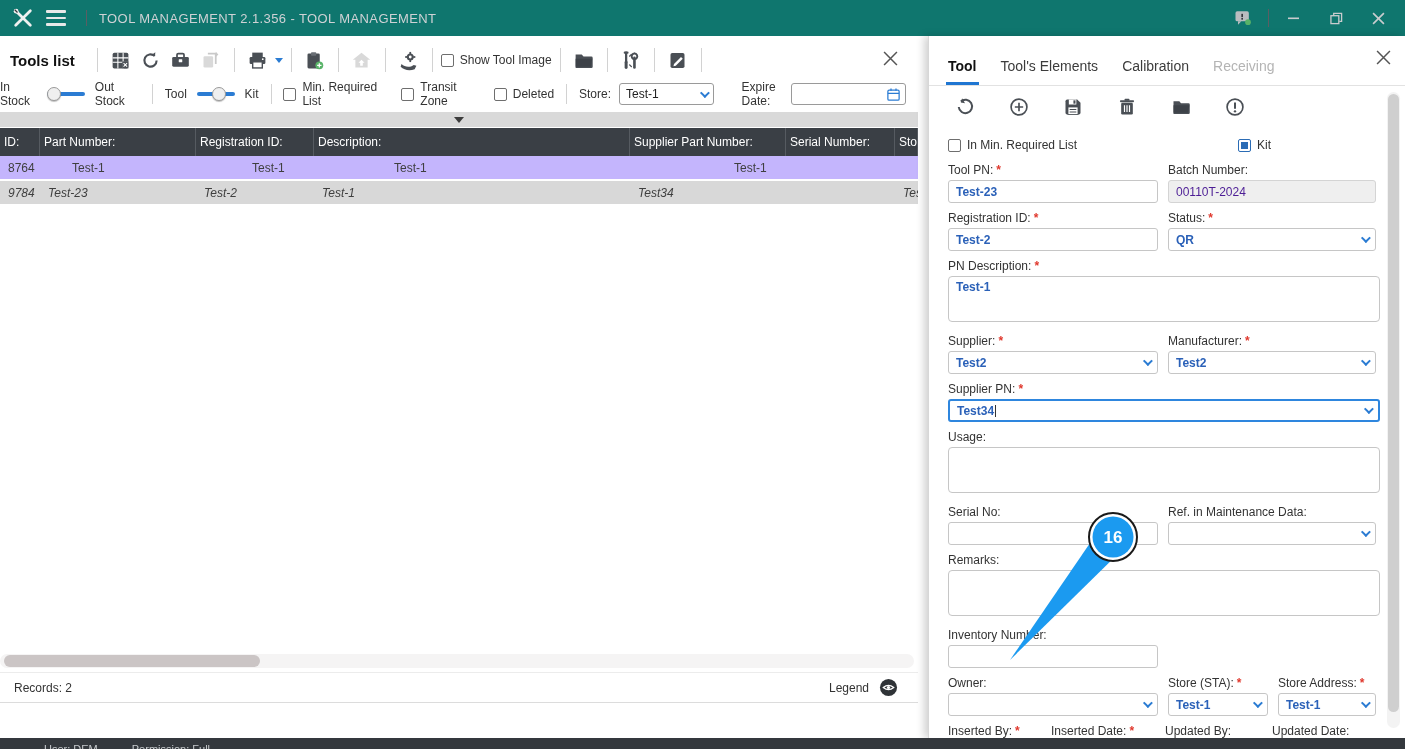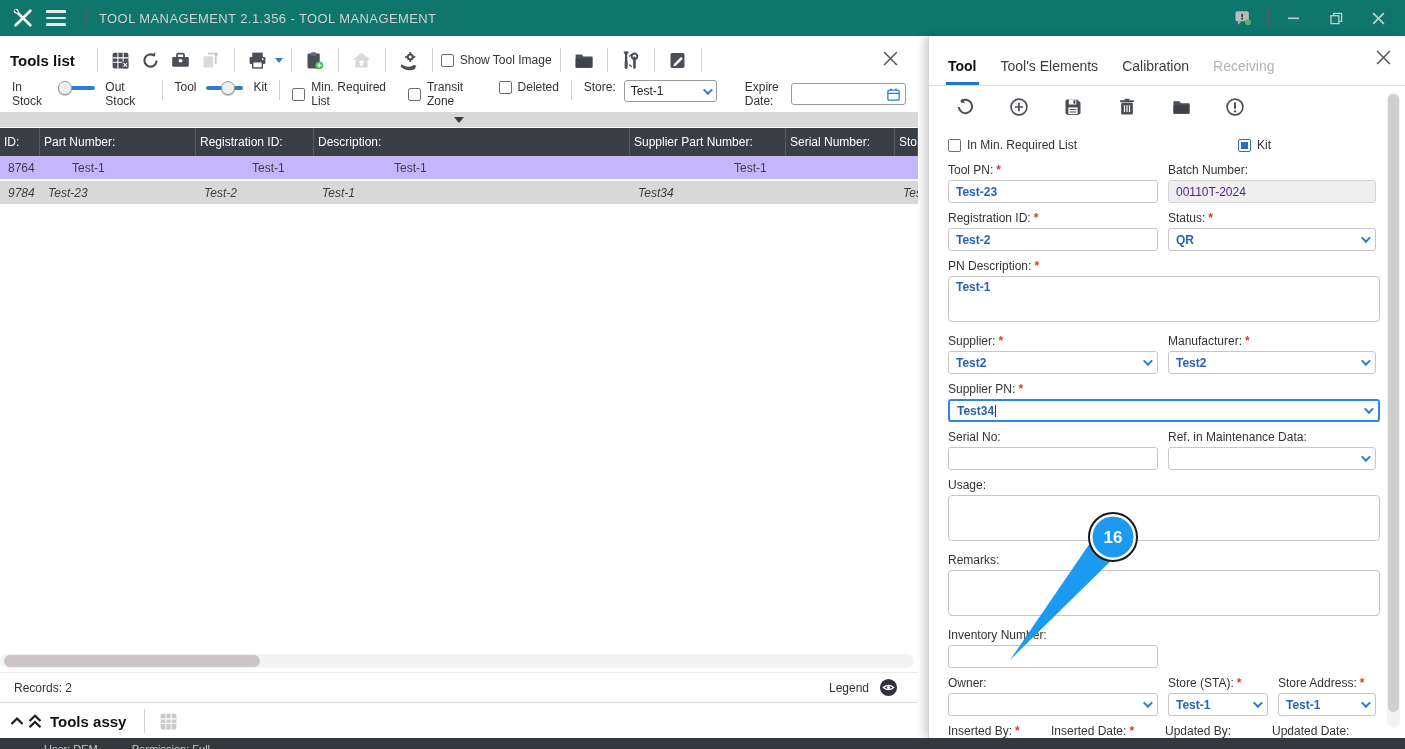--- a/index.html
+++ b/index.html
@@ -33,21 +33,21 @@
   .ic.disabled { cursor:default; }
   .caret-down { width:0; height:0; border-left:4px solid transparent; border-right:4px solid transparent; border-top:5px solid #2b7cd3; margin-left:2px; cursor:pointer;}
   .chk-row { display:flex; align-items:center; gap:6px; font-size:12px; color:#333; cursor:pointer; }
   .cb { width:13px; height:13px; border:1px solid #6e6e6e; background:#fff; border-radius:2px; flex:0 0 auto;
     display:flex; align-items:center; justify-content:center; }
   .cb.checked .cb-fill { width:7px; height:7px; background:#2b6cb5; }
   .cb.checked { border-color:#2b6cb5; }
   .lp-close { margin-left:auto; margin-right:20px; cursor:pointer; }
 
   
-  .filterbar { position:absolute; top:44px; left:0; right:12px; height:28px; display:flex; align-items:flex-start; padding-left:12px; font-size:12px; color:#333; }
+  .filterbar { position:absolute; top:44px; left:0; right:12px; height:28px; display:flex; align-items:center; padding-left:0; font-size:12px; color:#333; }
   .toggle { position:relative; width:44px; height:16px; margin:0 10px; cursor:pointer; }
   .toggle .track { position:absolute; top:6px; left:0; right:0; height:4px; background:#2b7cd3; border-radius:2px; }
   .toggle .thumb { position:absolute; top:1px; width:14px; height:14px; border-radius:50%;
     background:#efefef; border:1px solid #9a9a9a; box-shadow:0 1px 1px rgba(0,0,0,.25); }
   .toggle.pos-left .thumb { left:0px; }
   .toggle.pos-mid .thumb { left:15px; }
   .fsep { width:1px; height:20px; background:#d2d2d2; margin:0 12px; }
   .store-select { width:108px; height:22px; border:1px solid #9a9a9a; border-radius:3px; display:flex; align-items:center;
     padding:0 6px; margin-left:8px; background:#fff; cursor:pointer; }
   .store-select .val { flex:1; color:#222; }
@@ -389,44 +389,20 @@
       <div class="legend-wrap">
         <span>Legend</span>
         <svg viewBox="0 0 20 20" width="19" height="19">
             <circle cx="10" cy="10" r="9" fill="#2f3337"></circle>
             <path d="M4.5 10 Q10 5.5 15.5 10 Q10 14.5 4.5 10 Z" fill="none" stroke="#fff" stroke-width="1.3"></path>
             <circle cx="10" cy="10" r="1.7" fill="#fff"></circle>
           </svg>
       </div>
     </div>
 
-    <div class="assy-bar">
-      <div class="chev-btn">
-        <svg viewBox="0 0 14 10" width="14" height="10" fill="none" stroke="#1a1a1a" stroke-width="2.2">
-            <path d="M1.5 8 L7 2.5 L12.5 8"></path>
-          </svg>
-      </div>
-      <div class="chev-btn">
-        <svg viewBox="0 0 14 15" width="14" height="15" fill="none" stroke="#1a1a1a" stroke-width="2.2">
-            <path d="M1.5 7 L7 1.8 L12.5 7"></path>
-            <path d="M1.5 13.2 L7 8 L12.5 13.2"></path>
-          </svg>
-      </div>
-      <div class="assy-title">Tools assy</div>
-      <div class="vsep"></div>
-      <div class="ic disabled">
-        <svg viewBox="0 0 24 24">
-            <rect x="3" y="3" width="18" height="18" rx="2" fill="#c9c9c9"></rect>
-            <g stroke="#fff" stroke-width="1.2">
-              <path d="M3 9 H21 M3 14 H21"></path>
-              <path d="M9 3 V21 M15 3 V21"></path>
-            </g>
-          </svg>
-      </div>
-    </div>
   </div>
 
   <div class="right-panel">
     <div class="tabs">
       <div class="tab active">Tool</div>
       <div class="tab">Tool's Elements</div>
       <div class="tab">Calibration</div>
       <div class="tab disabled">Receiving</div>
       <div class="rp-close">
         <svg viewBox="0 0 14 14" width="15" height="15" stroke="#555" stroke-width="1.4">
@@ -547,37 +523,37 @@
       </div>
 
       <div class="frow" style="display:block;">
         <div class="flabel"><span>Supplier PN:</span><span class="req">*</span></div>
         <div class="sel focused full">
           <span class="val"><span>Test34</span><span class="caret-blink"></span></span>
           <span class="chev"></span>
         </div>
       </div>
 
+      <div class="frow" style="display:block;">
+        <div class="flabel"><span>Usage:</span></div>
+        <textarea class="tarea" style=""></textarea>
+      </div>
+
       <div class="frow">
         <div class="fcol-l">
           <div class="flabel"><span>Serial No:</span></div>
           <input class="tinput" value="" style="">
         </div>
         <div class="fcol-r">
           <div class="flabel"><span>Ref. in Maintenance Data:</span></div>
           <div class="sel">
             <span class="val"></span>
               <span class="chev"></span>
           </div>
         </div>
-      </div>
-
-      <div class="frow" style="display:block;">
-        <div class="flabel"><span>Usage:</span></div>
-        <textarea class="tarea" style=""></textarea>
       </div>
 
       <div class="frow" style="display:block;">
         <div class="flabel"><span>Remarks:</span></div>
         <textarea class="tarea" style=""></textarea>
       </div>
 
       <div class="frow">
         <div class="fcol-l">
           <div class="flabel"><span>Inventory Number:</span></div>

